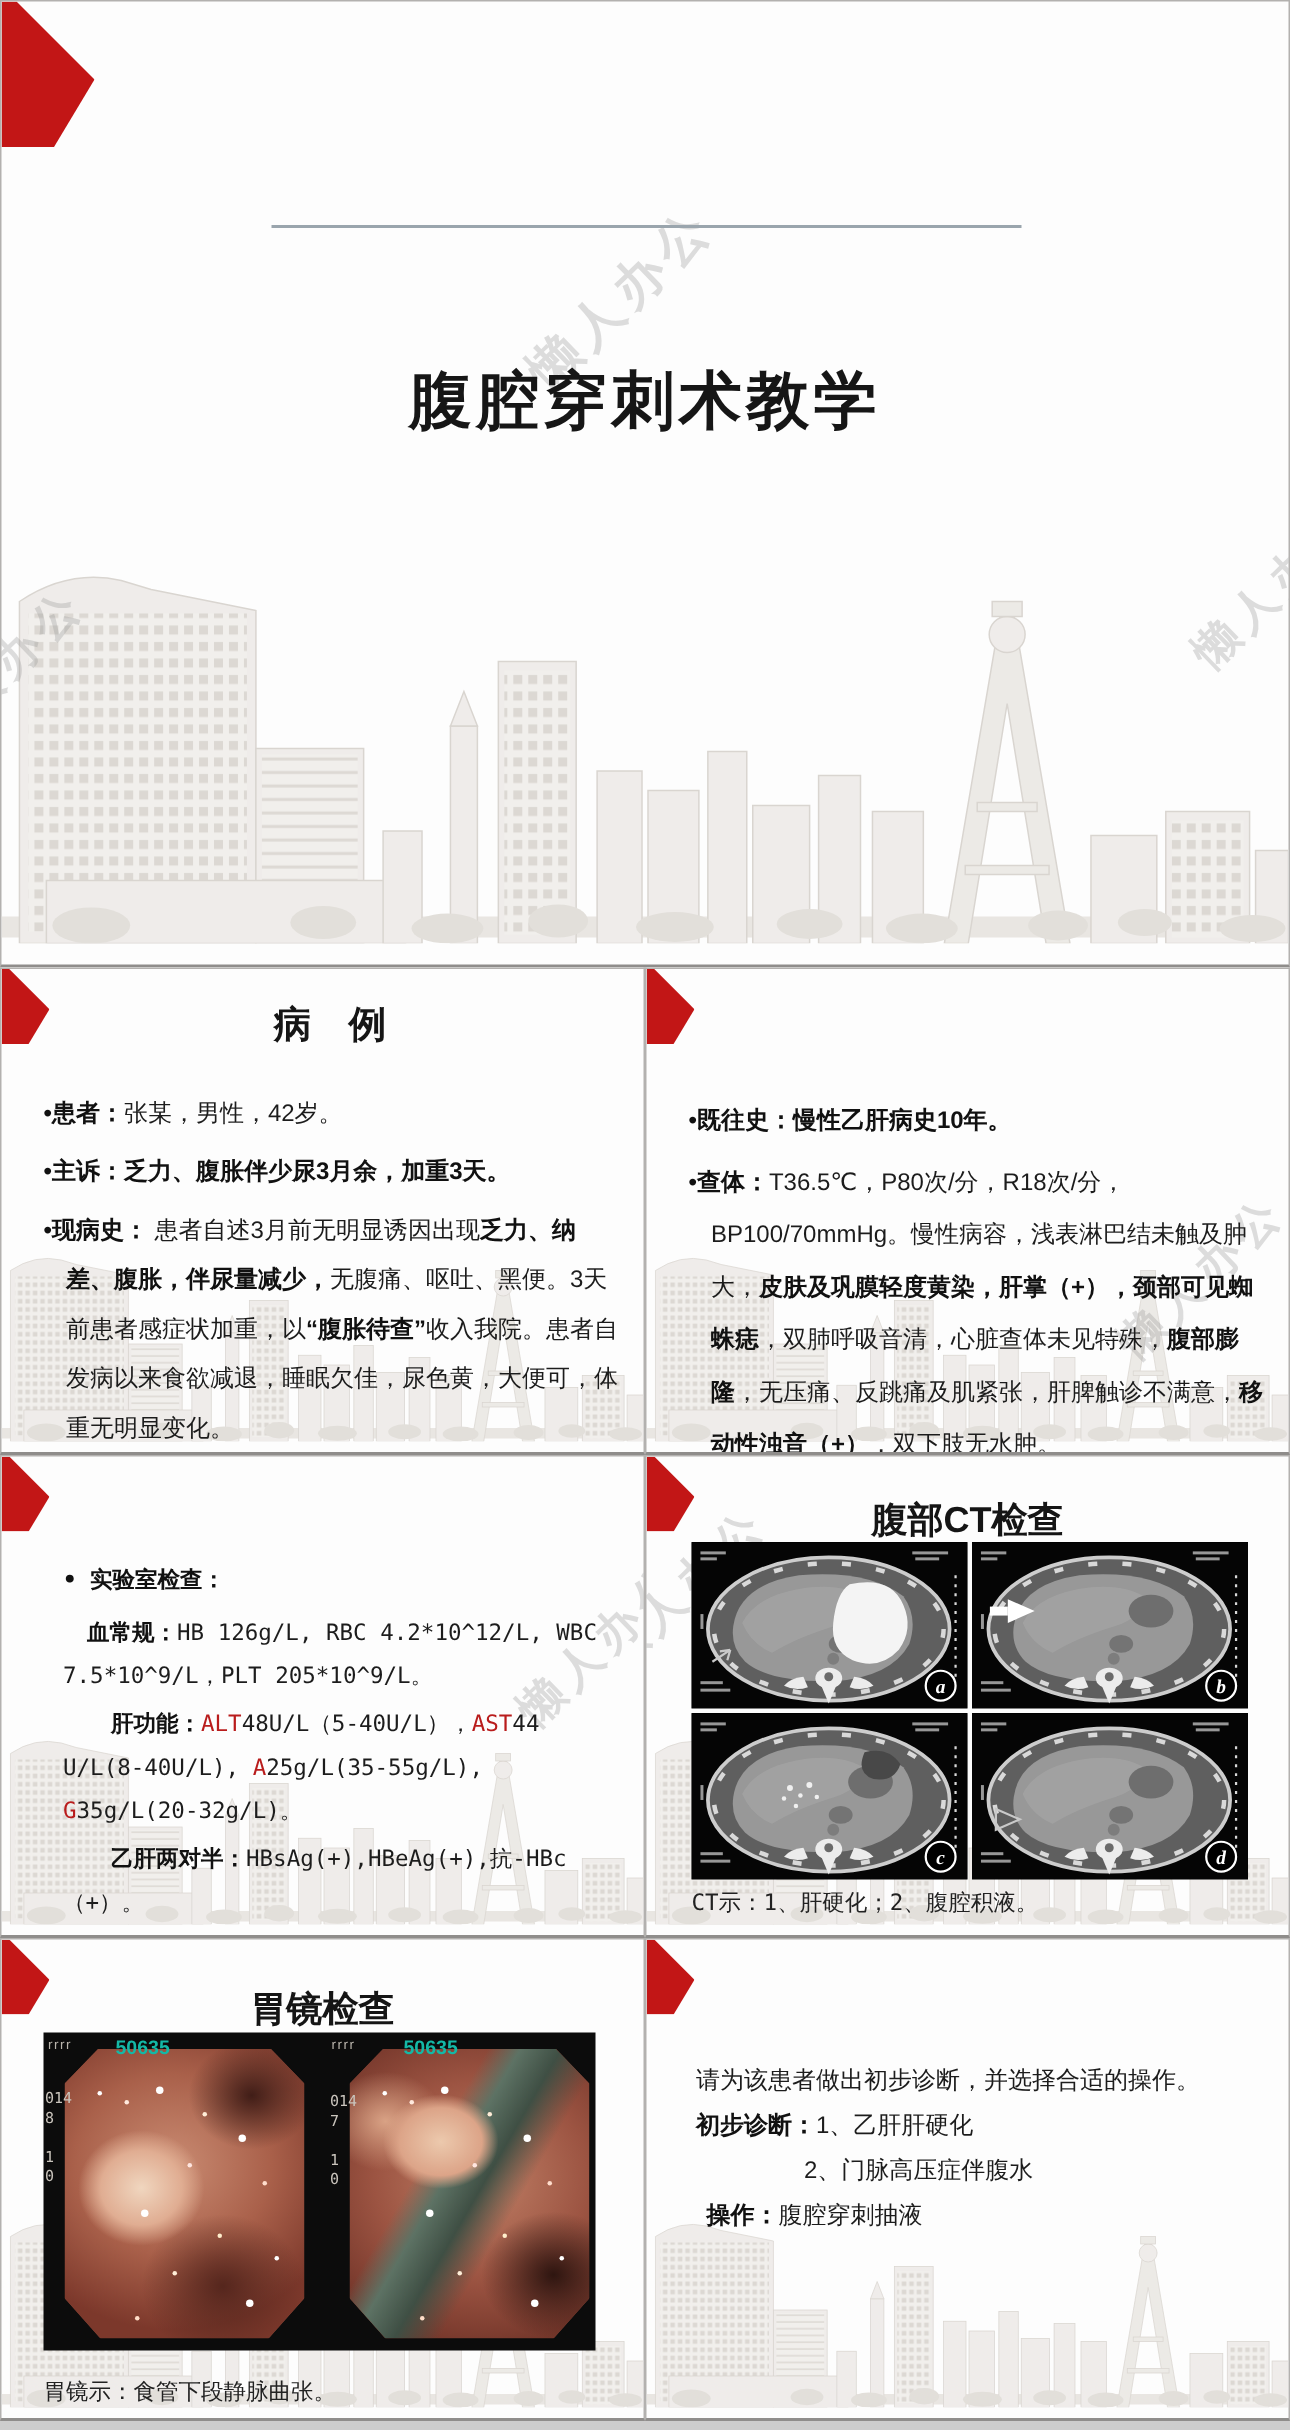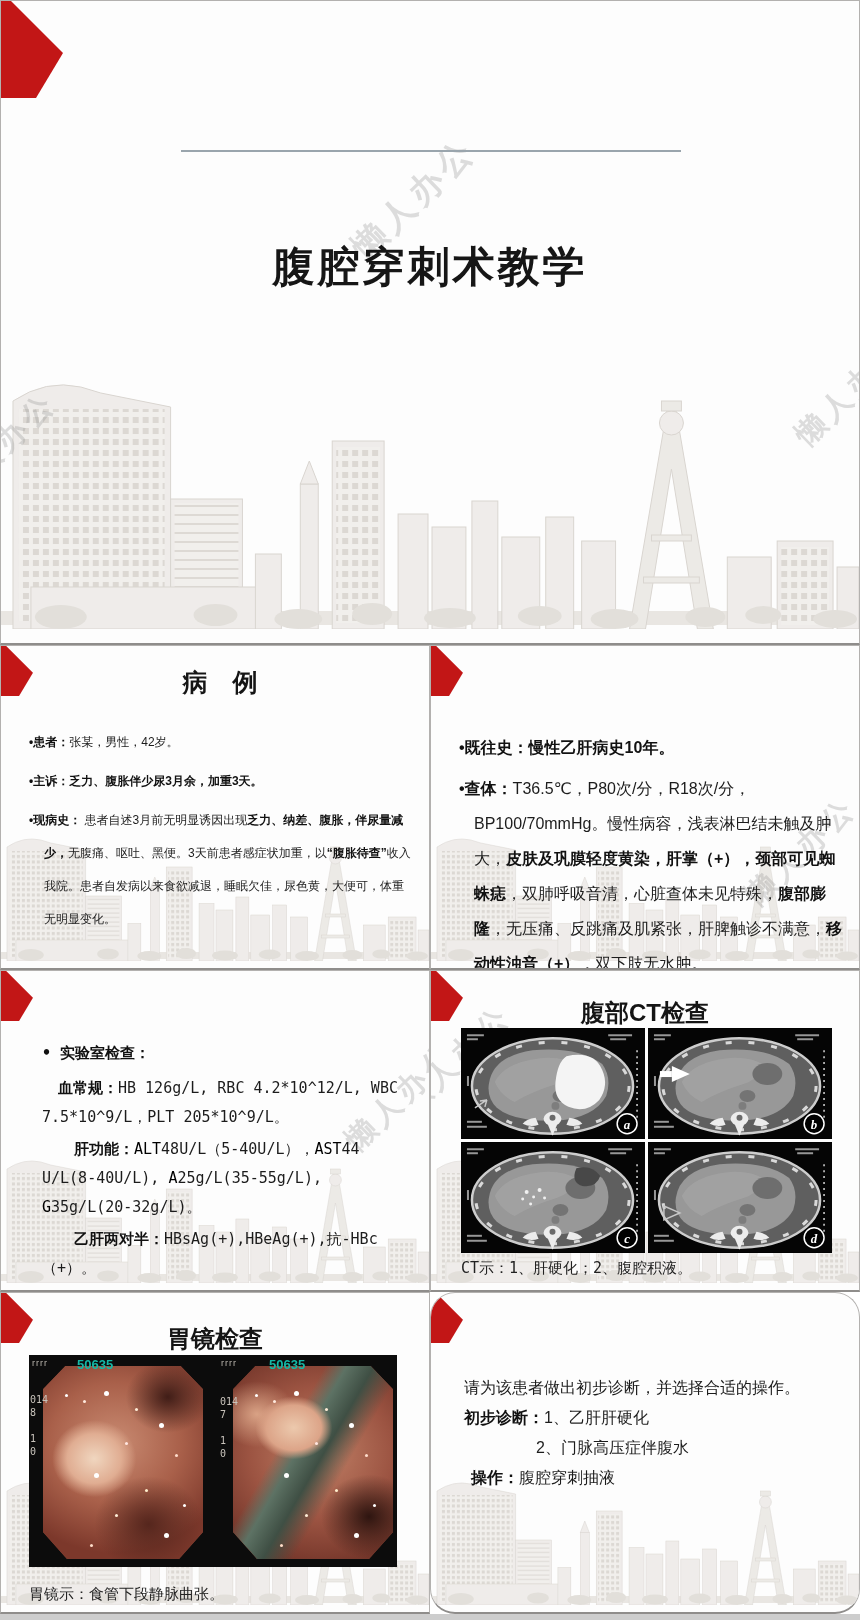--- a/index.html
+++ b/index.html
@@ -6,21 +6,21 @@
   #canvas{position:relative;width:860px;height:1620px;background:#fff;overflow:hidden;
           font-family:"Liberation Sans","DejaVu Sans",sans-serif;color:#1c1c1c;}
   .slide{position:absolute;background:#fdfdfd;border:1px solid #b3b1af;border-bottom:2px solid #8f8d8b;
          overflow:hidden;box-sizing:border-box;}
   #s1{left:0;top:0;width:860px;height:645px;}
   #s2{left:0;top:645px;width:430px;height:325px;}
   #s3{left:430px;top:645px;width:430px;height:325px;}
   #s4{left:0;top:970px;width:430px;height:322px;}
   #s5{left:430px;top:970px;width:430px;height:322px;}
   #s6{left:0;top:1292px;width:430px;height:322px;padding-left:36px;}
-  #s7{left:430px;top:1292px;width:430px;height:322px;border-radius:25px;}
+  #s7{left:430px;top:1292px;width:430px;height:322px;}
   #bottomstrip{position:absolute;left:0;top:1614px;width:860px;height:6px;background:#cdcdcd;}
 
   .corner{position:absolute;left:0;top:0;z-index:3;}
   .corner-lg{width:62px;height:97px;}
   .corner-sm{width:32px;height:50px;}
 
   .skyline{position:absolute;left:0;bottom:14px;width:100%;height:280px;z-index:0;}
   .skyline-sm{position:absolute;left:0;bottom:7px;width:100%;height:140px;z-index:0;}
 
   .wm{position:absolute;color:rgba(145,145,145,0.30);transform:rotate(-44deg);
@@ -28,25 +28,25 @@
 
   .rule{position:absolute;left:180px;top:149px;width:500px;height:2px;background:#9aa5ad;z-index:2;}
   #s1 h1{position:absolute;left:0;top:238px;width:100%;margin:0;text-align:center;
          font-size:42px;font-weight:bold;letter-spacing:3px;color:#161616;z-index:2;}
 
   .stitle{position:absolute;left:0;right:0;margin:0;text-align:center;font-size:24px;
           font-weight:bold;color:#151515;z-index:2;}
   .body{position:absolute;z-index:2;}
   .body p{margin:0 0 6px 0;}
   .hang{padding-left:15px;text-indent:-15px;}
-  .rd{color:#000000;}
+  .rd{color:#b91c1c;}
   .bd{font-weight:bold;color:#111;}
   .mono{font-family:"DejaVu Sans Mono","Liberation Mono",monospace;}
 
-  #s2 .body{left:28px;right:14px;top:80px;font-size:12px;line-height:33px;}
+  #s2 .body{left:28px;right:14px;top:80px;font-size:16px;line-height:33px;}
   #s3 .body{left:28px;right:16px;top:84px;font-size:16px;line-height:35px;}
   #s4 .body{left:30px;right:10px;top:68px;font-size:15px;line-height:29px;}
   #s4 .ind1{text-indent:16px;}
   #s4 .ind2{text-indent:32px;}
   #s4 .body p{margin:0 0 3px 11px;}
 
   .ctgrid{position:absolute;left:30px;top:57px;width:371px;z-index:2;
           display:grid;grid-template-columns:184px 184px;gap:3px;}
   .ct{width:184px;height:111px;display:block;background:#000;}
   .ct text{font-family:"Liberation Serif","DejaVu Serif",serif;font-style:italic;

